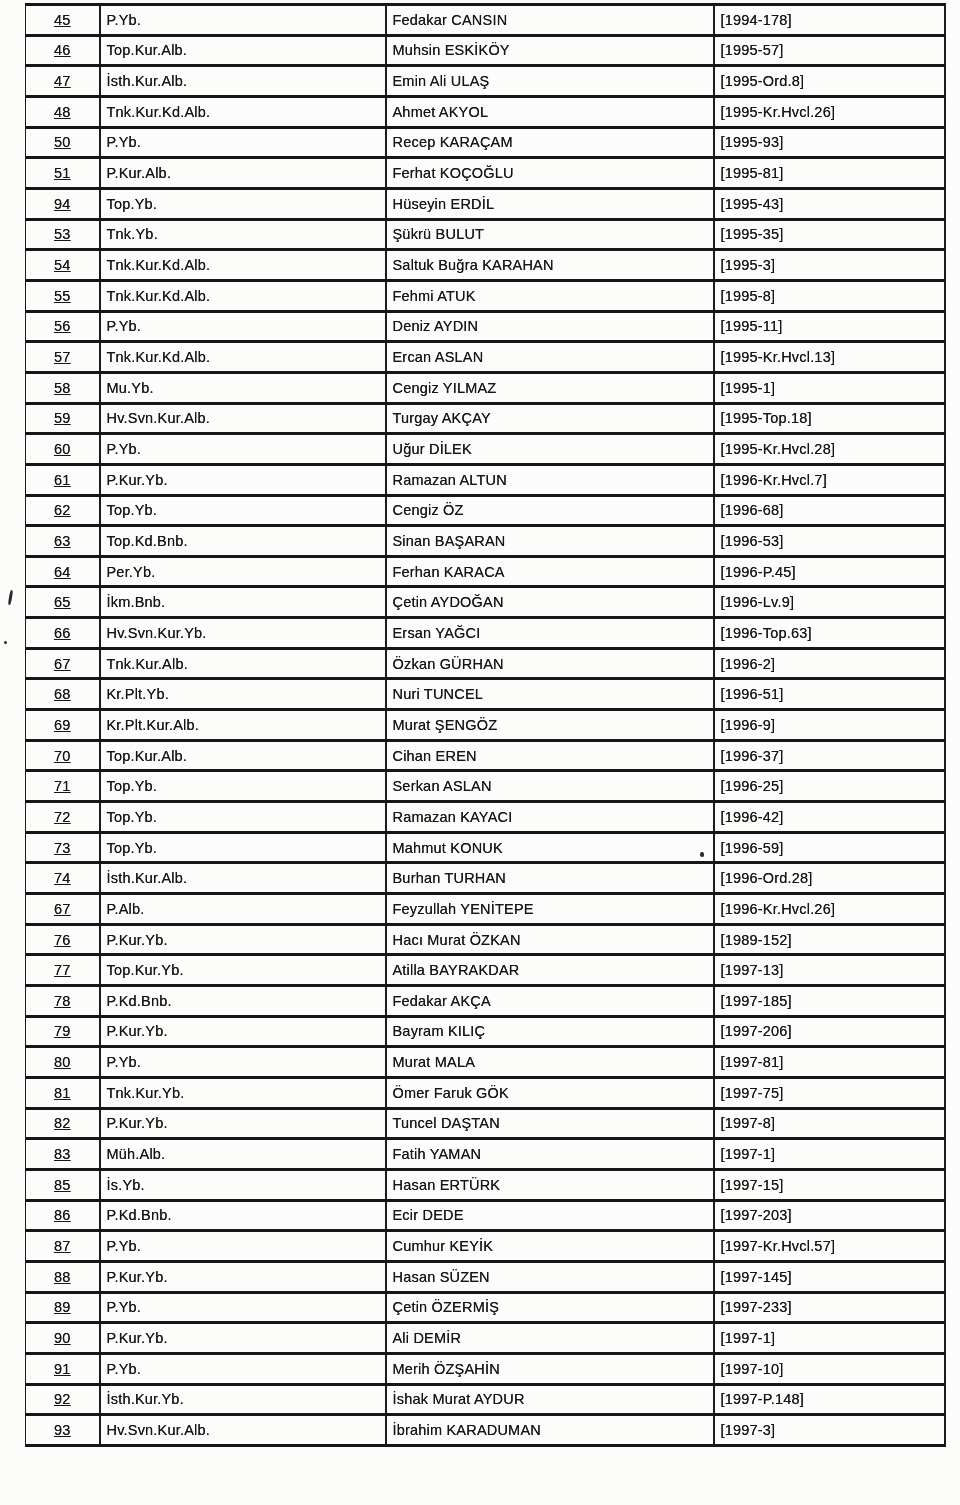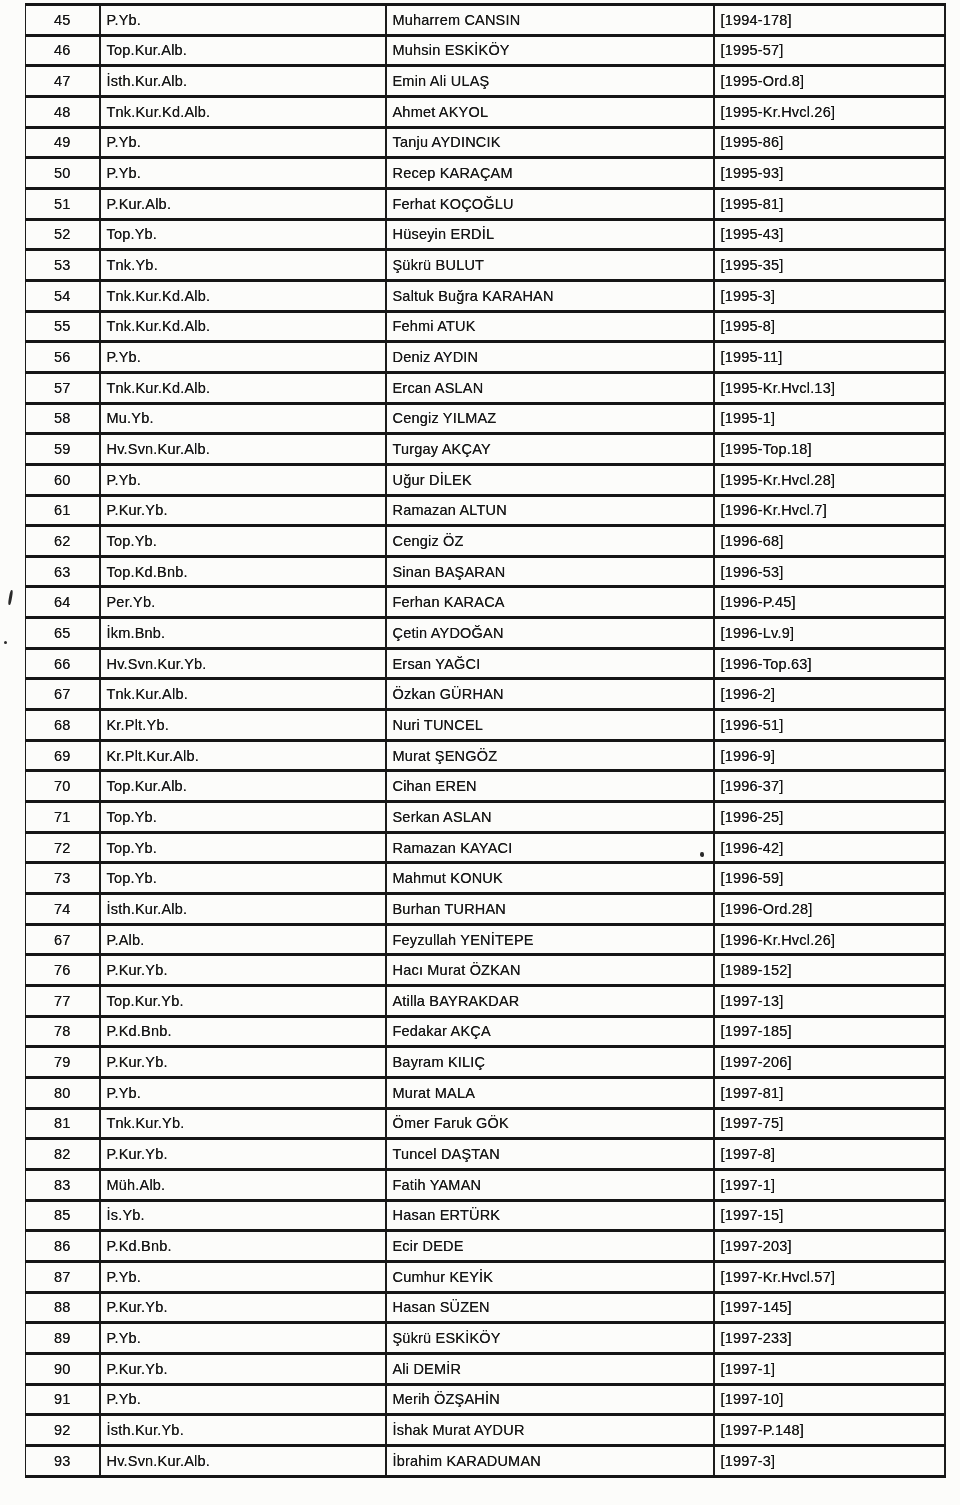--- a/index.html
+++ b/index.html
@@ -37,20 +37,21 @@
     color: #161616;
     letter-spacing: 0.2px;
     white-space: nowrap;
     overflow: hidden;
     text-shadow: 0 0 0.5px rgba(20,20,20,0.85);
   }
   table.doc-table td.c-no {
     text-align: center;
     padding: 0;
     border-left-width: 1px;
+    text-decoration: underline;
   }
   col.w-no   { width: 74px; }
   col.w-rank { width: 286px; }
   col.w-name { width: 328px; }
   col.w-code { width: 231px; }
 
   
   .artifact {
     position: absolute;
     background: #2a2a2a;
@@ -80,21 +81,21 @@
     <colgroup>
       <col class="w-no">
         <col class="w-rank">
         <col class="w-name">
         <col class="w-code">
     </colgroup>
     <tbody id="rows">
         <tr>
           <td class="c-no">45</td>
           <td class="c-rank">P.Yb.</td>
-          <td class="c-name">Muharrem CANSIN</td>
+          <td class="c-name">Fedakar CANSIN</td>
           <td class="c-code">[1994-178]</td>
         </tr>
         <tr>
           <td class="c-no">46</td>
           <td class="c-rank">Top.Kur.Alb.</td>
           <td class="c-name">Muhsin ESKİKÖY</td>
           <td class="c-code">[1995-57]</td>
         </tr>
         <tr>
           <td class="c-no">47</td>
@@ -102,39 +103,33 @@
           <td class="c-name">Emin Ali ULAŞ</td>
           <td class="c-code">[1995-Ord.8]</td>
         </tr>
         <tr>
           <td class="c-no">48</td>
           <td class="c-rank">Tnk.Kur.Kd.Alb.</td>
           <td class="c-name">Ahmet AKYOL</td>
           <td class="c-code">[1995-Kr.Hvcl.26]</td>
         </tr>
         <tr>
-          <td class="c-no">49</td>
-          <td class="c-rank">P.Yb.</td>
-          <td class="c-name">Tanju AYDINCIK</td>
-          <td class="c-code">[1995-86]</td>
-        </tr>
-        <tr>
           <td class="c-no">50</td>
           <td class="c-rank">P.Yb.</td>
           <td class="c-name">Recep KARAÇAM</td>
           <td class="c-code">[1995-93]</td>
         </tr>
         <tr>
           <td class="c-no">51</td>
           <td class="c-rank">P.Kur.Alb.</td>
           <td class="c-name">Ferhat KOÇOĞLU</td>
           <td class="c-code">[1995-81]</td>
         </tr>
         <tr>
-          <td class="c-no">52</td>
+          <td class="c-no">94</td>
           <td class="c-rank">Top.Yb.</td>
           <td class="c-name">Hüseyin ERDİL</td>
           <td class="c-code">[1995-43]</td>
         </tr>
         <tr>
           <td class="c-no">53</td>
           <td class="c-rank">Tnk.Yb.</td>
           <td class="c-name">Şükrü BULUT</td>
           <td class="c-code">[1995-35]</td>
         </tr>
@@ -338,21 +333,21 @@
         </tr>
         <tr>
           <td class="c-no">88</td>
           <td class="c-rank">P.Kur.Yb.</td>
           <td class="c-name">Hasan SÜZEN</td>
           <td class="c-code">[1997-145]</td>
         </tr>
         <tr>
           <td class="c-no">89</td>
           <td class="c-rank">P.Yb.</td>
-          <td class="c-name">Şükrü ESKİKÖY</td>
+          <td class="c-name">Çetin ÖZERMİŞ</td>
           <td class="c-code">[1997-233]</td>
         </tr>
         <tr>
           <td class="c-no">90</td>
           <td class="c-rank">P.Kur.Yb.</td>
           <td class="c-name">Ali DEMİR</td>
           <td class="c-code">[1997-1]</td>
         </tr>
         <tr>
           <td class="c-no">91</td>

